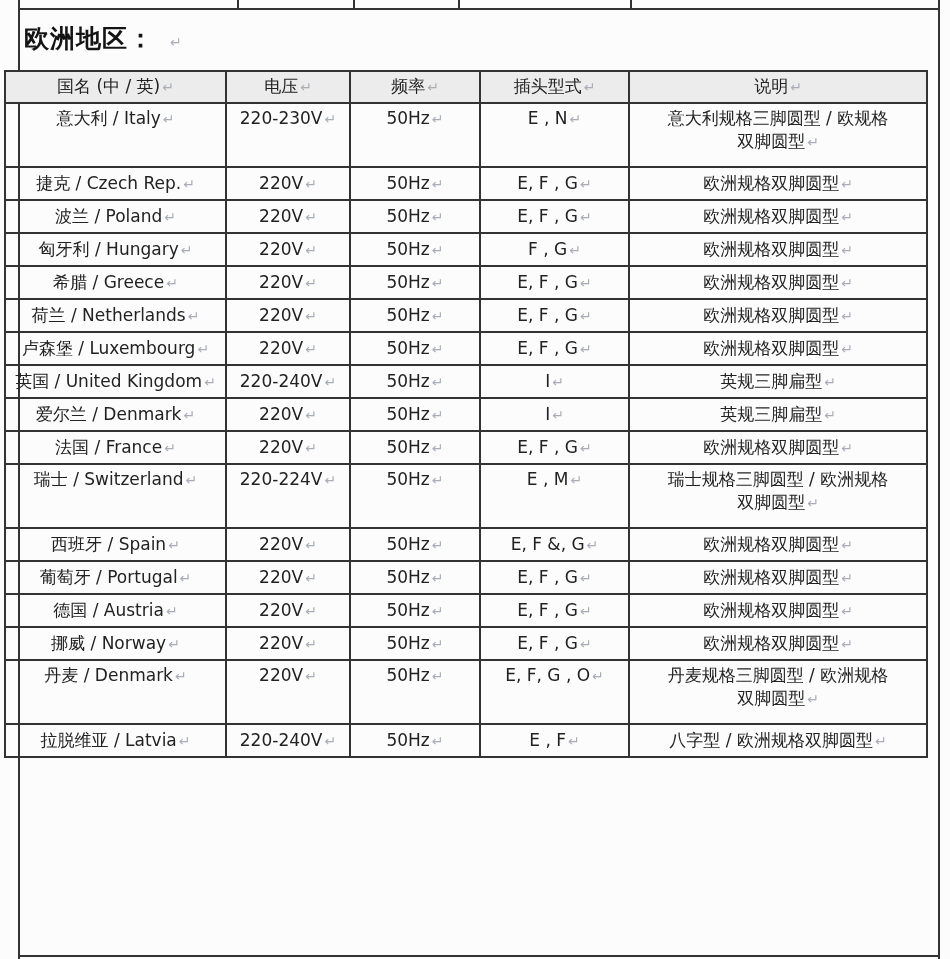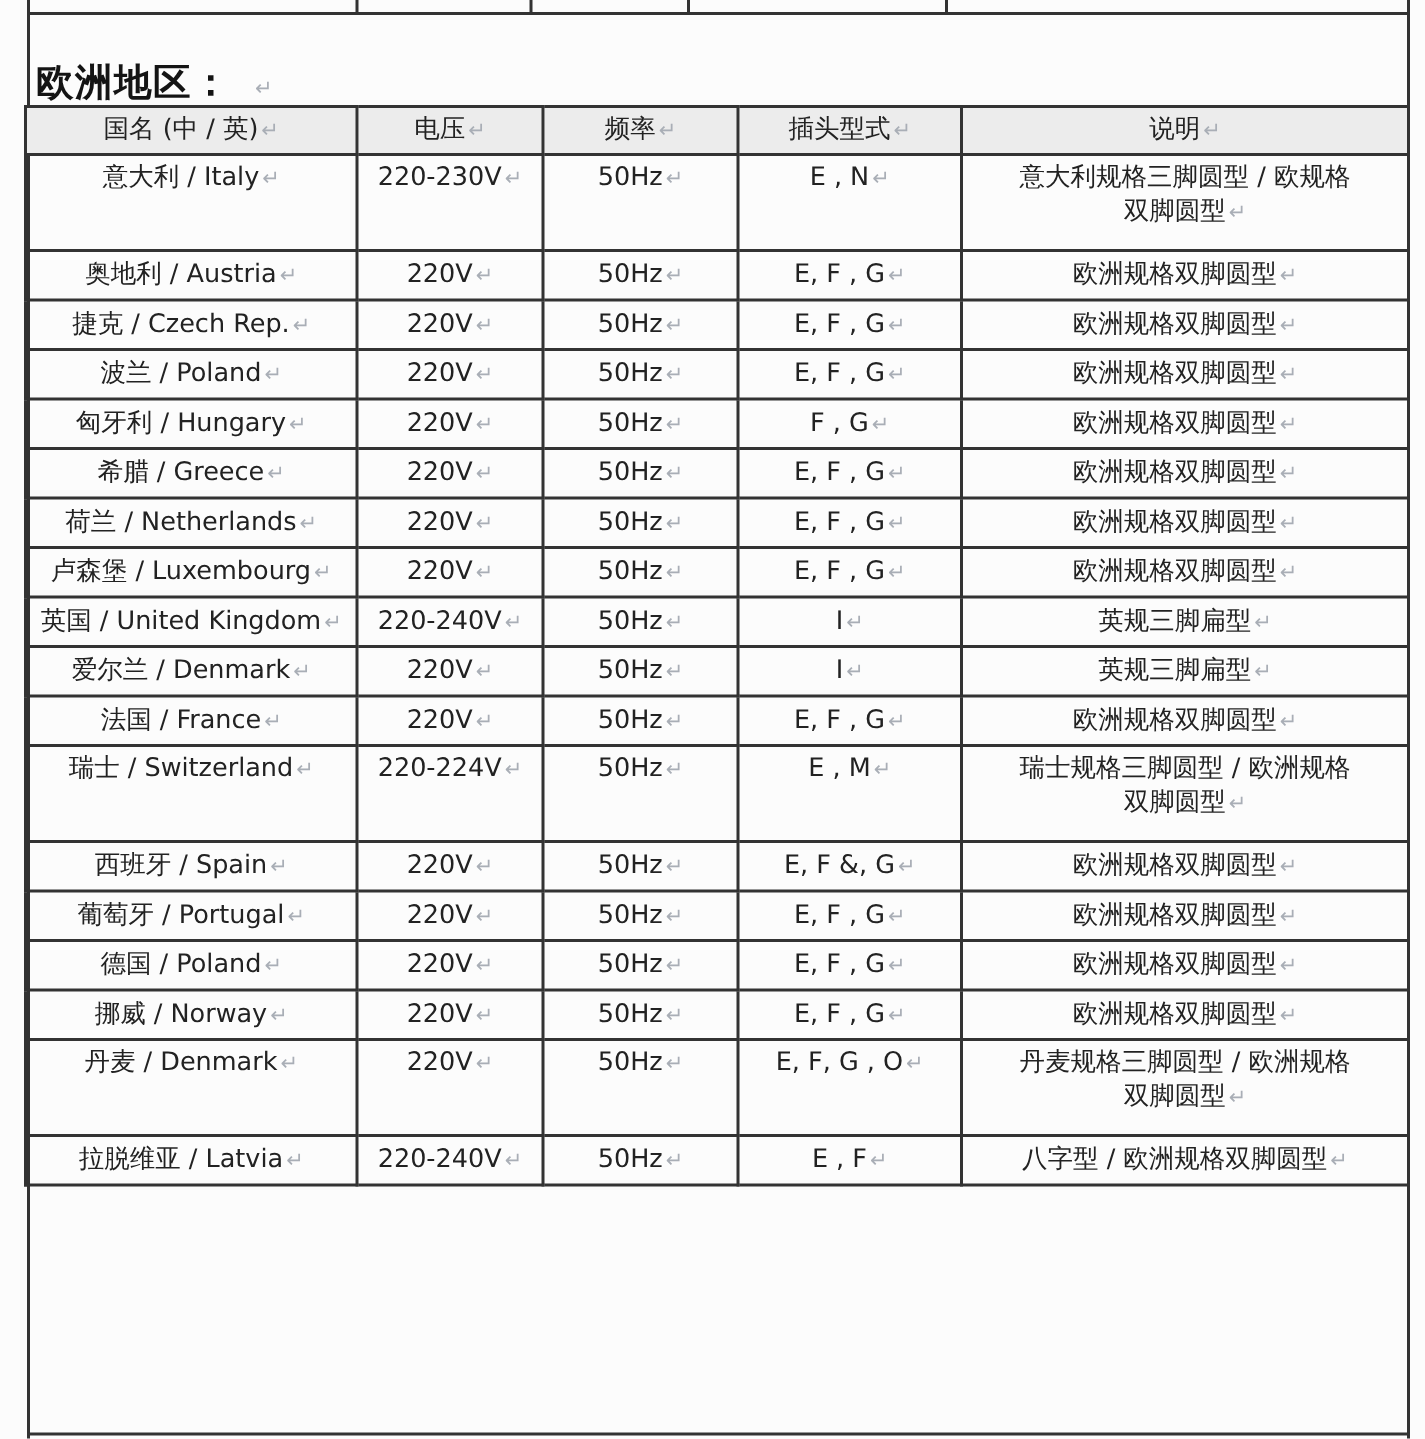--- a/index.html
+++ b/index.html
@@ -27,29 +27,29 @@
   #top-fragment {
     position: absolute; top: 0; left: 18px;
     width: 922px; height: 8px;
     border-bottom: 2px solid #333;
   }
   #top-fragment .vdiv {
     position: absolute; top: 0; bottom: 0; width: 2px; background: #333;
   }
 
   #title-block {
-    position: absolute; top: 38px; left: 24px;
+    position: absolute; top: 22px; left: 24px;
     font-size: 25px; font-weight: bold; color: #141414;
     letter-spacing: 1px;
     white-space: nowrap;
   }
   #title-block .ret { font-weight: normal; margin-left: 14px; }
 
   table#eu-table {
-    position: absolute; top: 70px; left: 16px;
+    position: absolute; top: 70px; left: 4px;
     width: 922px;
     border-collapse: collapse;
     table-layout: fixed;
   }
   #eu-table th, #eu-table td {
     border: 2px solid #333;
     font-size: 17px;
     font-weight: normal;
     text-align: center;
     padding: 3px 2px;
@@ -118,27 +118,20 @@
 
         <tr class="tall">
           <td><span class="cv">意大利 / Italy</span><span class="ret">↵</span></td>
           <td><span class="cv">220-230V</span><span class="ret">↵</span></td>
           <td><span class="cv">50Hz</span><span class="ret">↵</span></td>
           <td><span class="cv">E , N</span><span class="ret">↵</span></td>
           <td><span class="cv">意大利规格三脚圆型 / 欧规格
 双脚圆型</span><span class="ret">↵</span></td>
         </tr>
 
-        <tr>
-          <td><span class="cv">奥地利 / Austria</span><span class="ret">↵</span></td>
-          <td><span class="cv">220V</span><span class="ret">↵</span></td>
-          <td><span class="cv">50Hz</span><span class="ret">↵</span></td>
-          <td><span class="cv">E, F , G</span><span class="ret">↵</span></td>
-          <td><span class="cv">欧洲规格双脚圆型</span><span class="ret">↵</span></td>
-        </tr>
 
         <tr>
           <td><span class="cv">捷克 / Czech Rep.</span><span class="ret">↵</span></td>
           <td><span class="cv">220V</span><span class="ret">↵</span></td>
           <td><span class="cv">50Hz</span><span class="ret">↵</span></td>
           <td><span class="cv">E, F , G</span><span class="ret">↵</span></td>
           <td><span class="cv">欧洲规格双脚圆型</span><span class="ret">↵</span></td>
         </tr>
 
         <tr>
@@ -225,21 +218,21 @@
 
         <tr>
           <td><span class="cv">葡萄牙 / Portugal</span><span class="ret">↵</span></td>
           <td><span class="cv">220V</span><span class="ret">↵</span></td>
           <td><span class="cv">50Hz</span><span class="ret">↵</span></td>
           <td><span class="cv">E, F , G</span><span class="ret">↵</span></td>
           <td><span class="cv">欧洲规格双脚圆型</span><span class="ret">↵</span></td>
         </tr>
 
         <tr>
-          <td><span class="cv">德国 / Poland</span><span class="ret">↵</span></td>
+          <td><span class="cv">德国 / Austria</span><span class="ret">↵</span></td>
           <td><span class="cv">220V</span><span class="ret">↵</span></td>
           <td><span class="cv">50Hz</span><span class="ret">↵</span></td>
           <td><span class="cv">E, F , G</span><span class="ret">↵</span></td>
           <td><span class="cv">欧洲规格双脚圆型</span><span class="ret">↵</span></td>
         </tr>
 
         <tr>
           <td><span class="cv">挪威 / Norway</span><span class="ret">↵</span></td>
           <td><span class="cv">220V</span><span class="ret">↵</span></td>
           <td><span class="cv">50Hz</span><span class="ret">↵</span></td>

